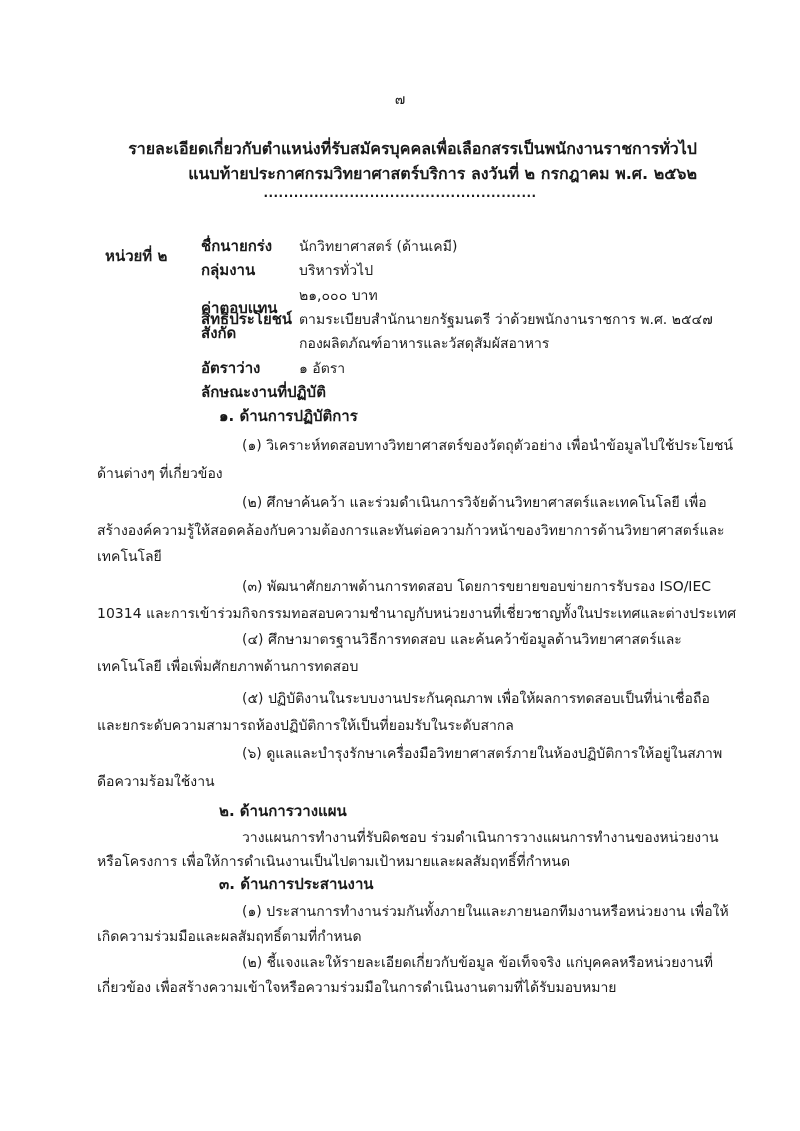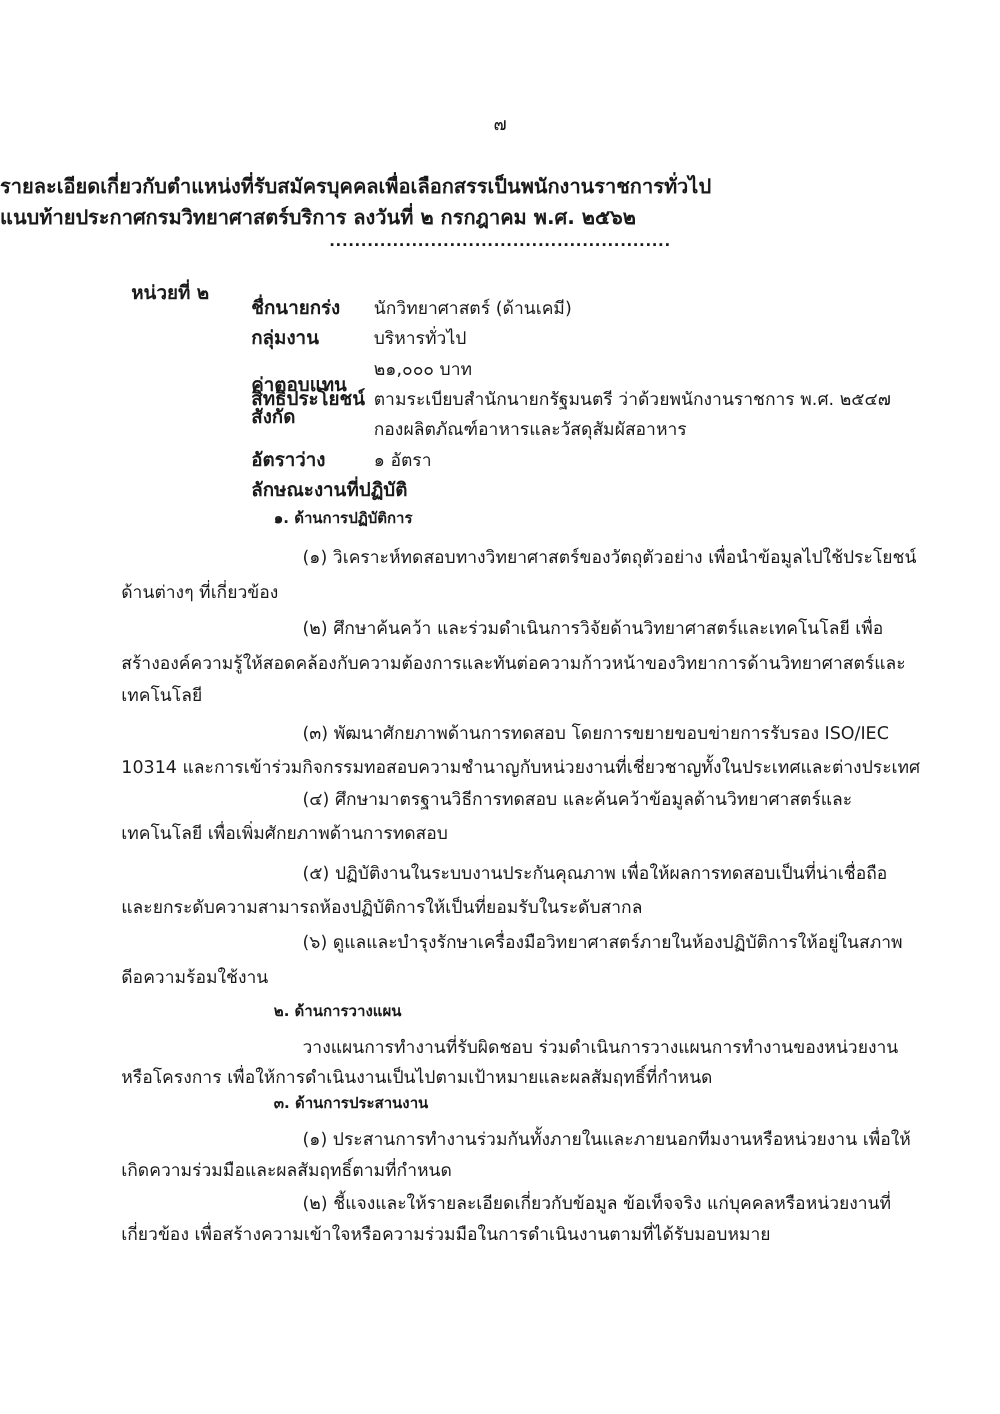--- a/index.html
+++ b/index.html
@@ -1,27 +1,27 @@
 <!DOCTYPE html>
 <html><head>
 <meta charset="utf-8">
 <style>
   html, body { margin:0; padding:0; background:#ffffff; }
   body { width:800px; height:1131px; position:relative; overflow:hidden;
          font-family:"DejaVu Sans", "Liberation Sans", sans-serif; color:#1a1a1a; }
   .abs { position:absolute; white-space:nowrap; }
   .page-num { left:0; width:800px; text-align:center; top:88px; font-size:14px; }
-  .title { left:0; width:640px; text-align:left; font-size:16px; font-weight:bold; }
+  .title { left:0; width:697px; text-align:right; font-size:16px; font-weight:bold; }
   .t1 { top:136px; }
   .t2 { top:161px; }
   .dots { left:0; width:800px; text-align:center; top:186px; font-size:12px; letter-spacing:0.5px; font-weight:bold; }
-  .unit-label { left:105px; top:222px; font-size:15px; font-weight:bold; }
+  .unit-label { left:105px; top:244px; font-size:15px; font-weight:bold; }
   .field-label { left:201px; font-size:15px; font-weight:bold; }
   .field-value { left:299px; font-size:14px; }
-  .section { left:219px; font-size:12px; font-weight:bold; }
+  .section { left:219px; font-size:15px; font-weight:bold; }
   .body-line { font-size:14px; }
   .ind { left:242px; }
   .left { left:97px; }
 </style>
 </head>
 <body>
 
 <div class="abs page-num">๗</div>
 <div class="abs title t1">รายละเอียดเกี่ยวกับตำแหน่งที่รับสมัครบุคคลเพื่อเลือกสรรเป็นพนักงานราชการทั่วไป</div>
 <div class="abs title t2">แนบท้ายประกาศกรมวิทยาศาสตร์บริการ ลงวันที่ ๒   กรกฎาคม พ.ศ. ๒๕๖๒</div>

